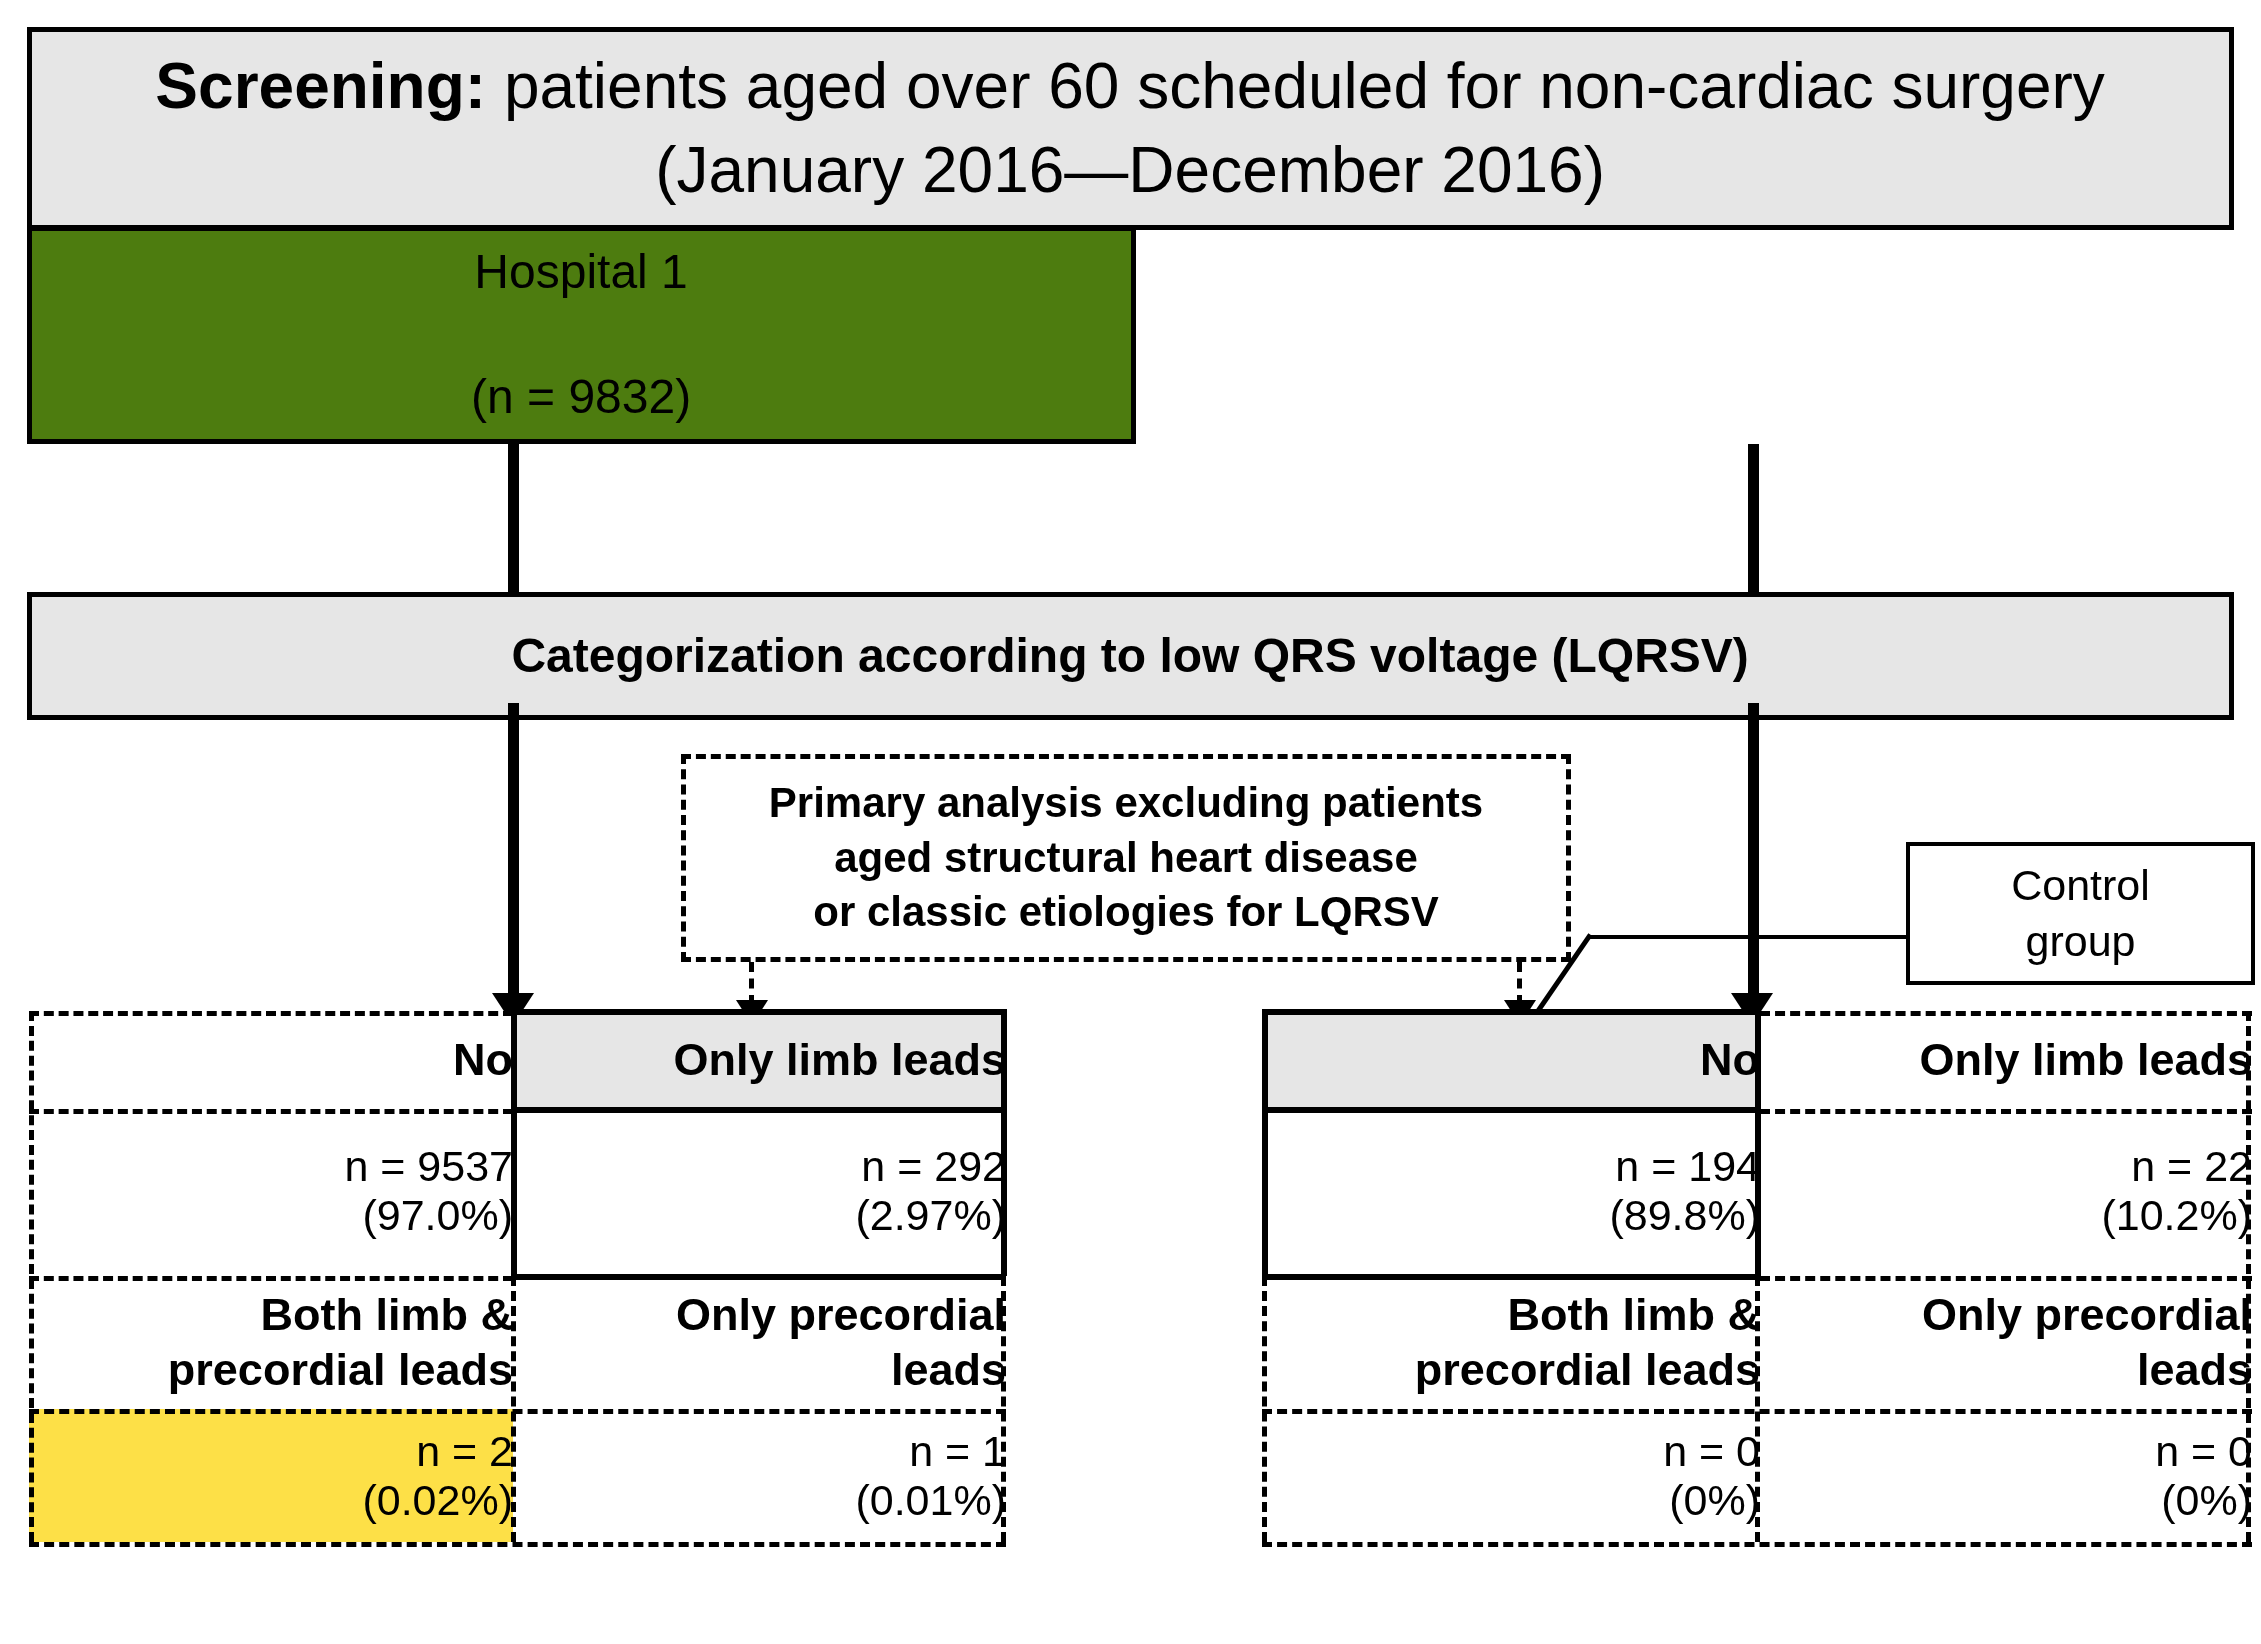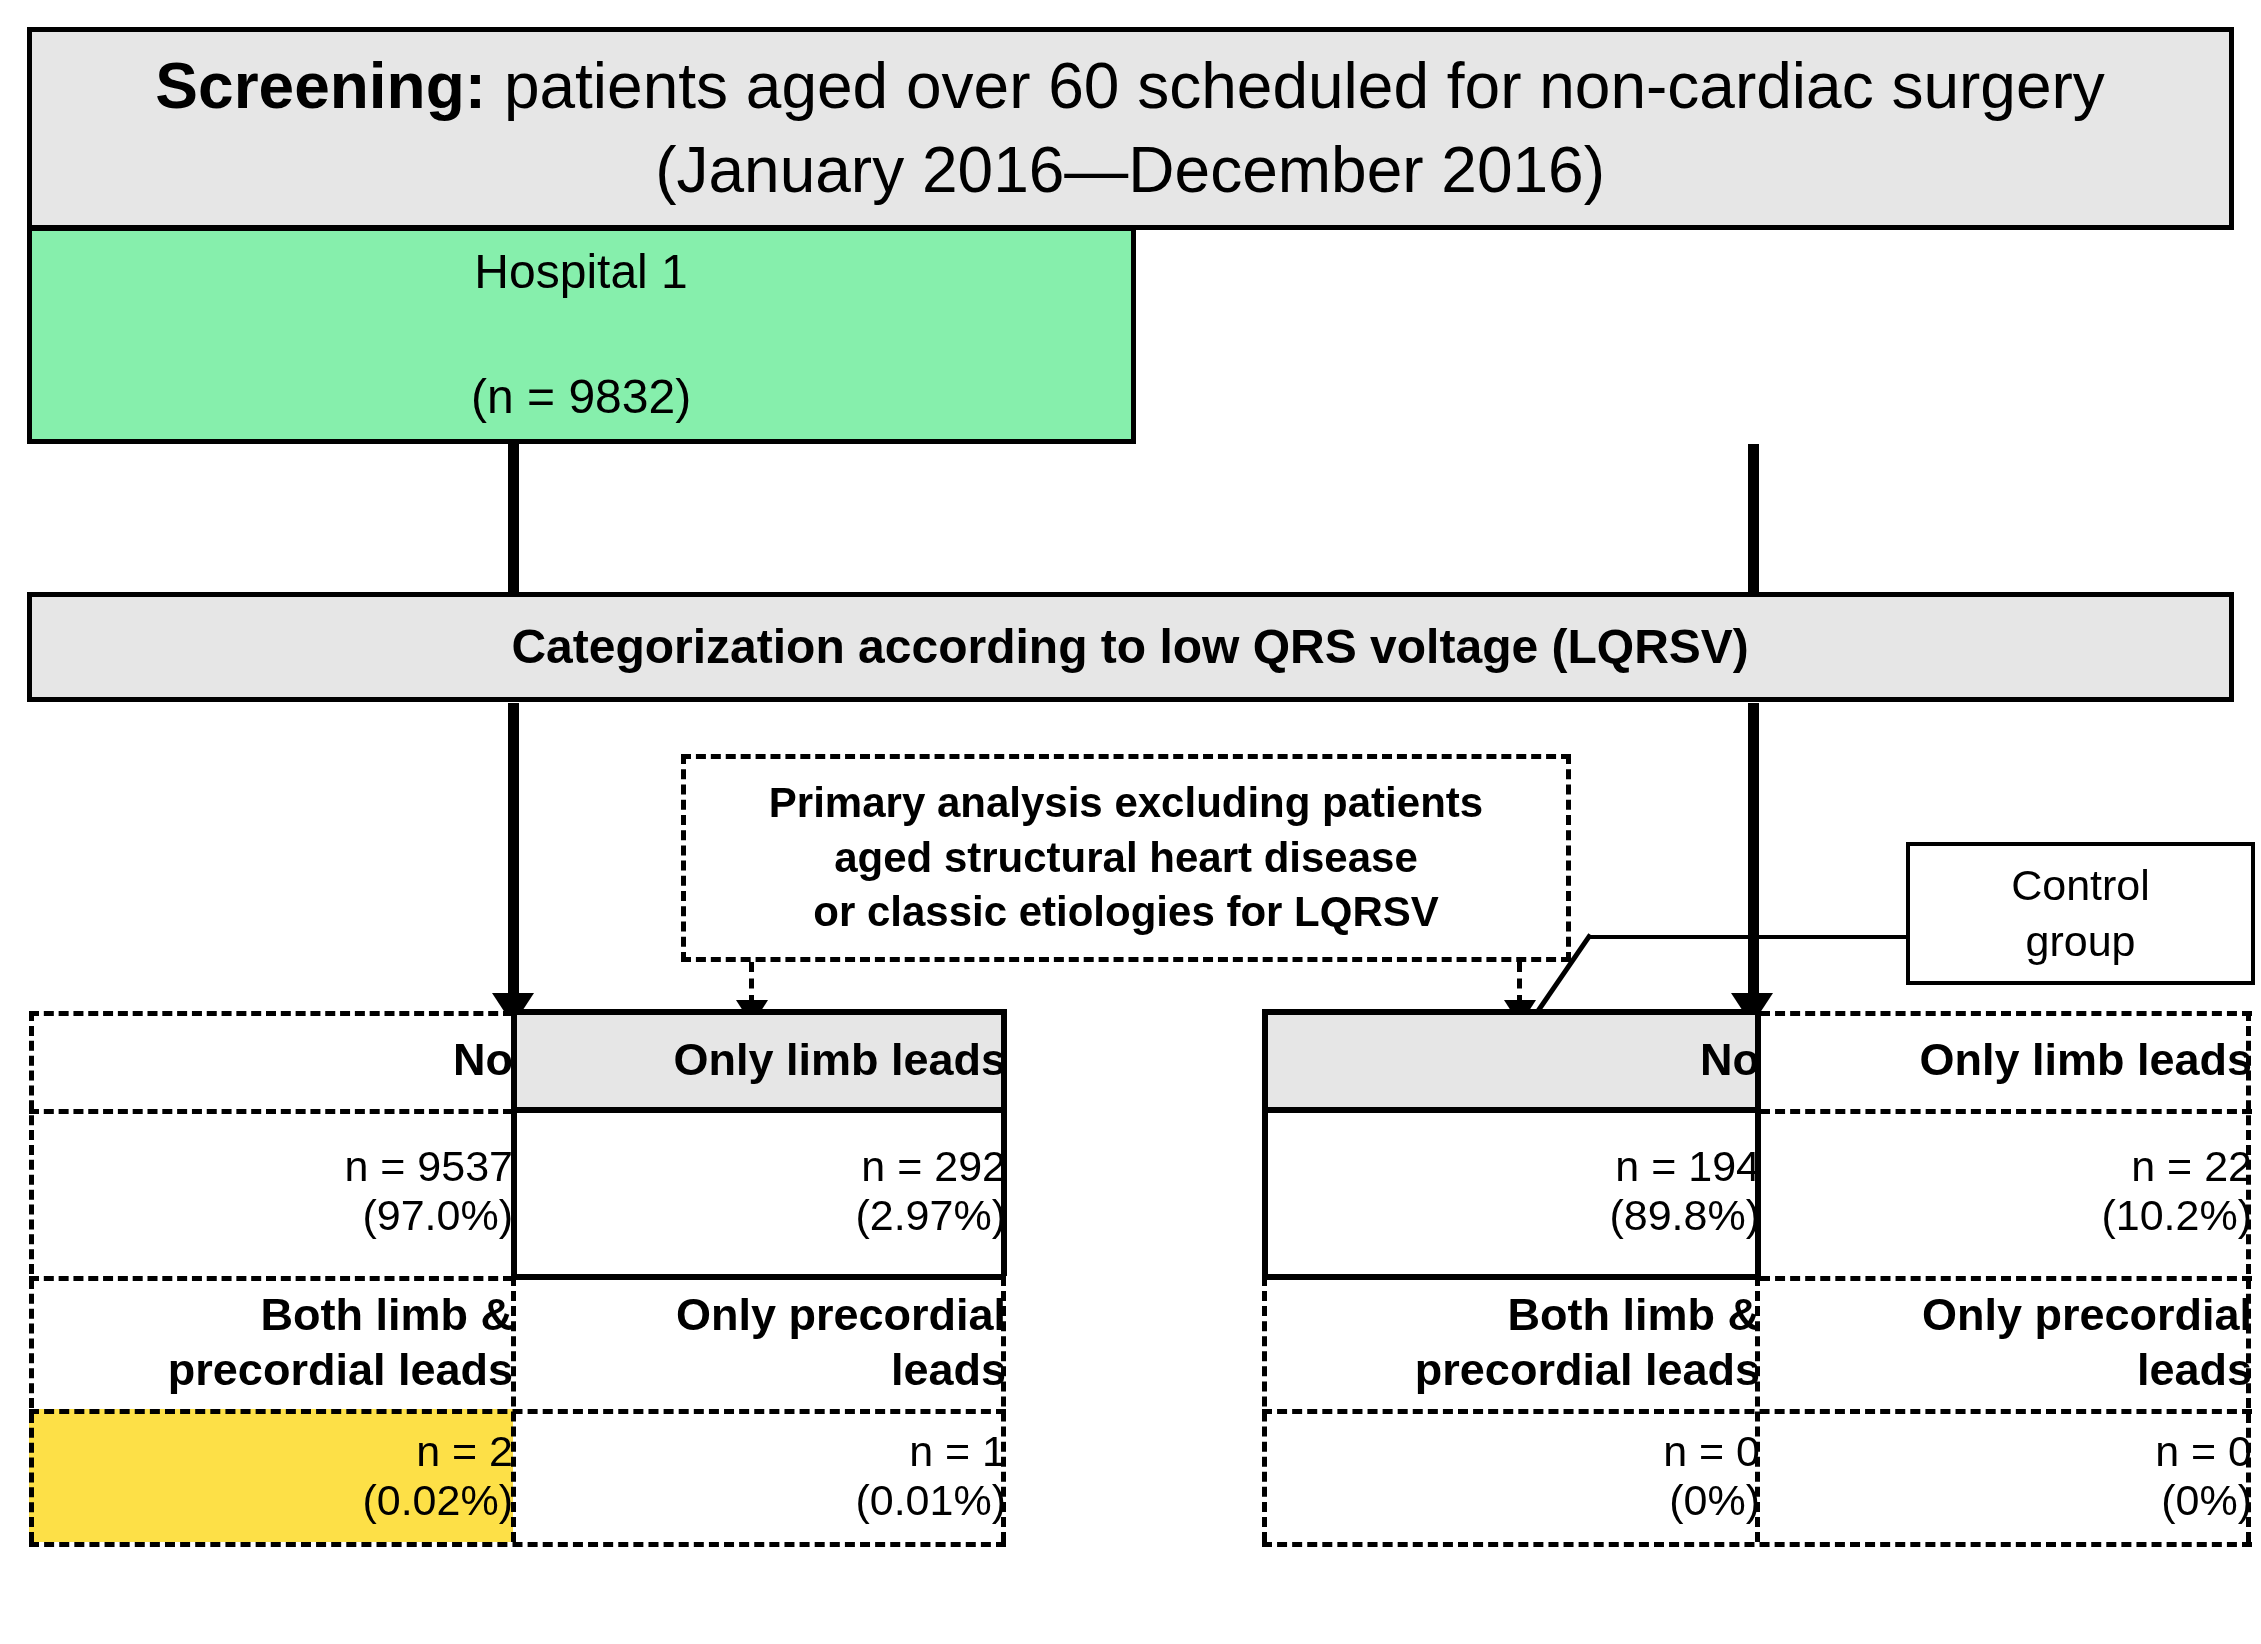--- a/index.html
+++ b/index.html
@@ -2,32 +2,32 @@
 <html style="font-size:13.3px"><head>
 <meta charset="utf-8">
 <style>
   html,body{margin:0;padding:0;background:#ffffff;}
   body{font-family:"Liberation Sans", sans-serif;color:#000;}
   #stage{position:relative;width:2261px;height:1644px;background:#fff;overflow:hidden;}
 
   .box{position:absolute;box-sizing:border-box;display:flex;align-items:center;justify-content:center;text-align:center;}
   .solid-thick{border:5.8px solid #000;}
   .gray{background:#e6e6e6;}
-  .white{background:#86efac;}
+  .white{background:#4d7c0f;}
 
   .t-bold{font-weight:bold;}
   .t-reg{font-weight:normal;}
 
   .txt{line-height:1.30;}
 
   
   #screening{left:26.6px;top:27px;width:2207px;height:203px;font-size:64px;}
   #hosp1{left:26.6px;top:226px;width:1109px;height:218px;font-size:48px;}
   #hosp2{left:1131px;top:226px;width:1103px;height:218px;font-size:48px;}
-  #categ{left:26.6px;top:592px;width:2207px;height:110px;font-size:48px;}
+  #categ{left:26.6px;top:592px;width:2207px;height:128px;font-size:48px;}
 
   
   #annot{left:681px;top:754px;width:890px;height:208px;border:5px dashed #000;background:#fff;font-size:42px;padding:3.3px 8.3px;}
 
   
   #control{left:1906px;top:842px;width:349px;height:143px;border:4.2px solid #000;background:#fff;font-size:43px;}
 
   
   .vline{position:absolute;background:#000;}
 

